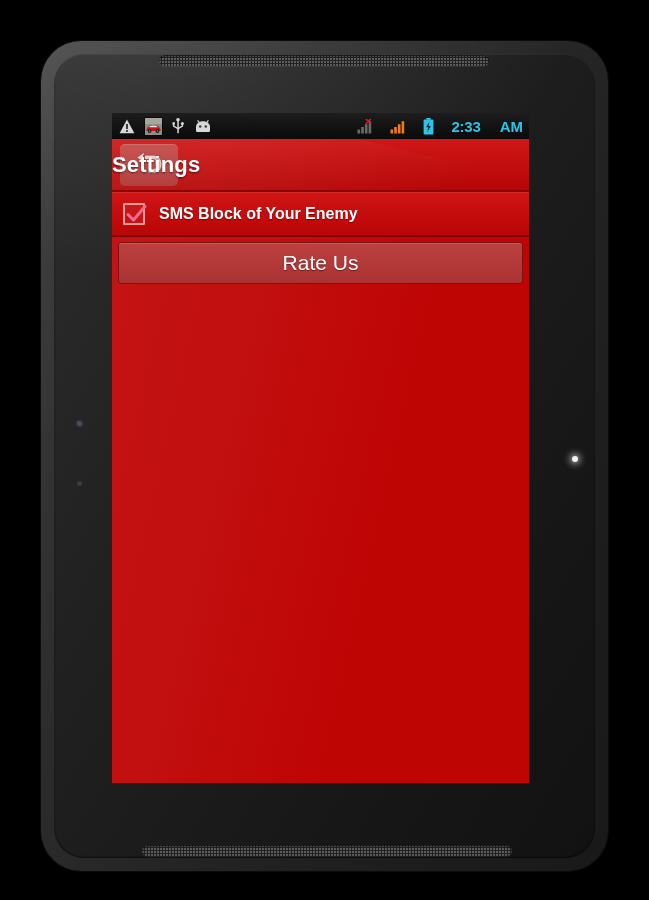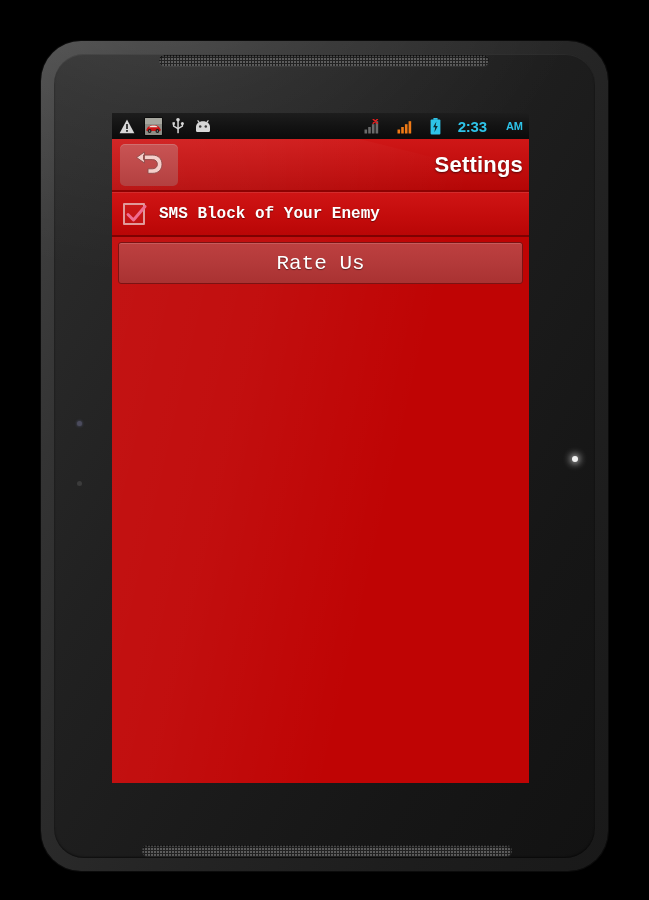--- a/index.html
+++ b/index.html
@@ -141,21 +141,21 @@
   }
 
   .sb-time {
     font-size: 15px;
     font-weight: 700;
     color: #2ec3e8;
     letter-spacing: -0.2px;
     line-height: 1;
   }
   .sb-ampm {
-    font-size: 11px;
+    font-size: 15px;
     font-weight: 700;
     color: #2ec3e8;
     margin-left: 2px;
     line-height: 1;
   }
 
   
   .actionbar {
     position: relative;
     height: 53px;
@@ -189,36 +189,35 @@
     display: flex;
     align-items: center;
     justify-content: center;
     cursor: pointer;
   }
 
   .ab-title {
     position: absolute;
     z-index: 3;
     left: 0; right: 6px;
-    text-align: right;
+    text-align: left;
     font-size: 22px;
     font-weight: 700;
     color: #ffffff;
     text-shadow: 0 1px 2px rgba(0,0,0,0.55);
     letter-spacing: 0.2px;
     pointer-events: none;
   }
 
   
   .body {
     position: relative;
     height: 591px;
     background: #bf0404;
     overflow: hidden;
-    font-family: Liberation Mono, monospace;
   }
   .body-sheen {
     position: absolute;
     left: -40%;
     top: -10%;
     width: 105%;
     height: 130%;
     transform: rotate(13deg);
     background: linear-gradient(90deg, rgba(255,255,255,0.075) 0%, rgba(255,255,255,0.042) 60%, rgba(255,255,255,0) 100%);
     pointer-events: none;

